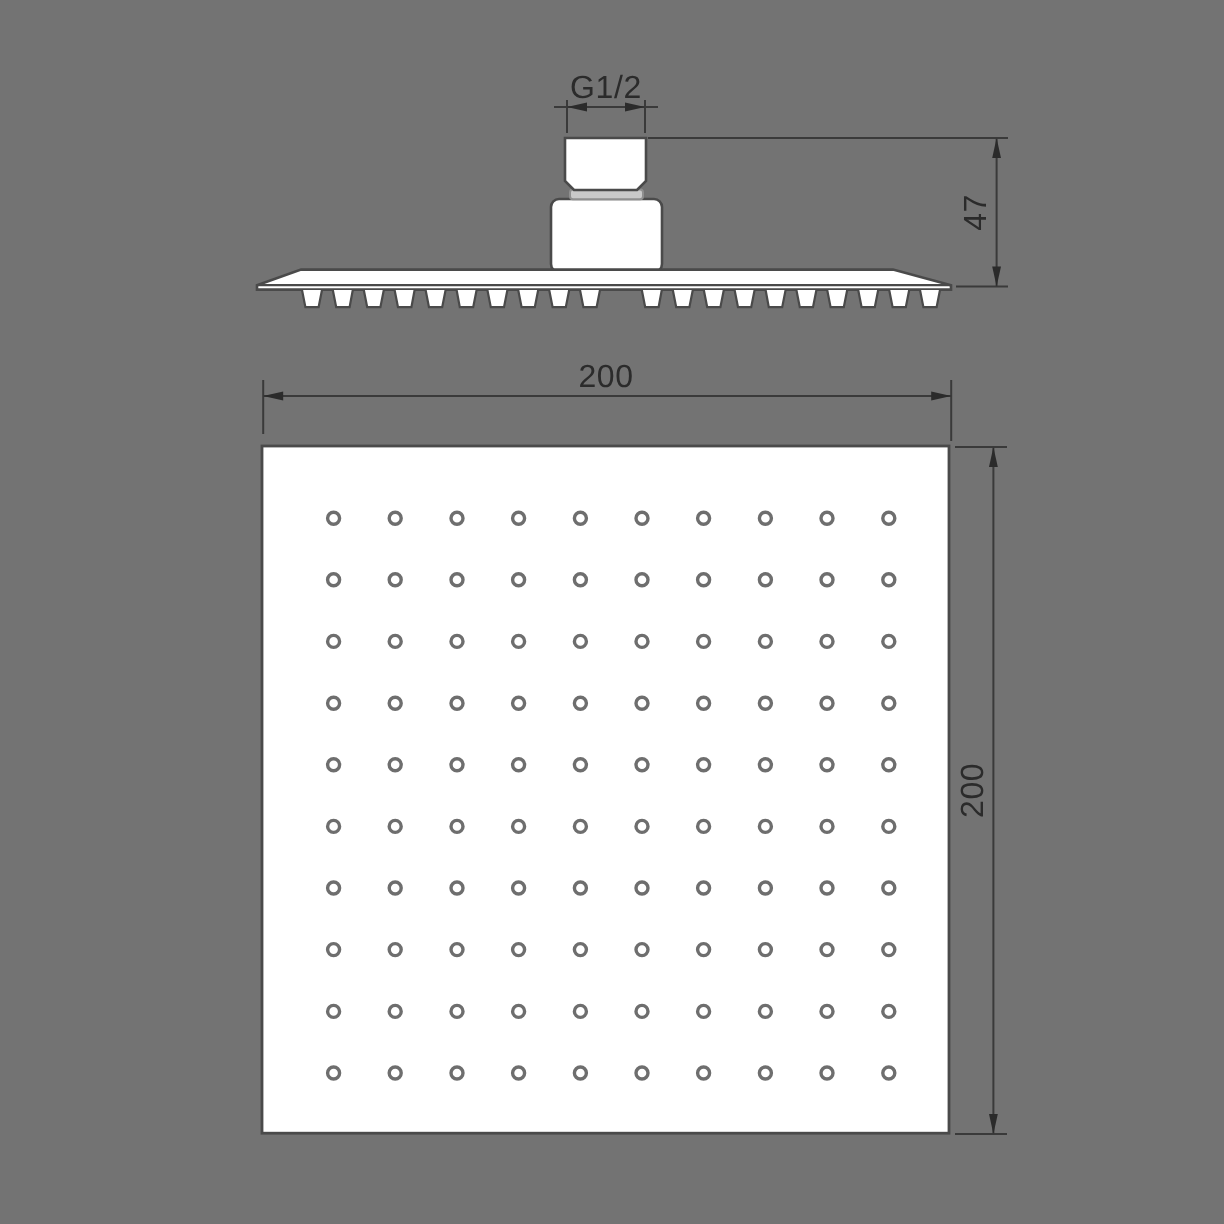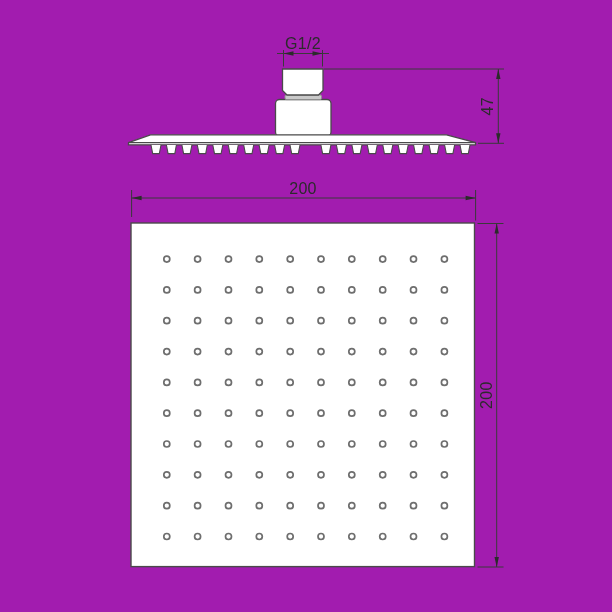--- a/index.html
+++ b/index.html
@@ -1,17 +1,17 @@
 <!DOCTYPE html>
 <html><head>
 <meta charset="utf-8">
 <style>
   html,body{margin:0;padding:0;background:#ffffff;}
   body{width:612px;height:612px;font-family:"Liberation Sans",sans-serif;}
-  .canvas{position:relative;width:612px;height:612px;background:#a21caf;overflow:hidden;}
+  .canvas{position:relative;width:612px;height:612px;background:#737373;overflow:hidden;}
   .canvas svg{position:absolute;left:0;top:0;}
   .outline{fill:#ffffff;stroke:#4a4a4a;stroke-width:1.3;}
   .thinline{fill:none;stroke:#4a4a4a;stroke-width:1.1;}
   .dimline{stroke:#3a3a3a;stroke-width:1;fill:none;}
   .arrow{fill:#2b2b2b;stroke:none;}
   .dim-label{font-family:"Liberation Sans",sans-serif;font-size:16px;fill:#2b2b2b;letter-spacing:.3px;}
   [data-name="nozzle-grid"] circle{fill:#ffffff;stroke:#6e6e6e;stroke-width:1.7;}
   [data-name="nozzle-row-profile"] path{fill:#ffffff;stroke:#4a4a4a;stroke-width:1.1;}
   [data-name="gasket"]{fill:#c9c9c9;stroke:#8f8f8f;stroke-width:1;}
 </style>

